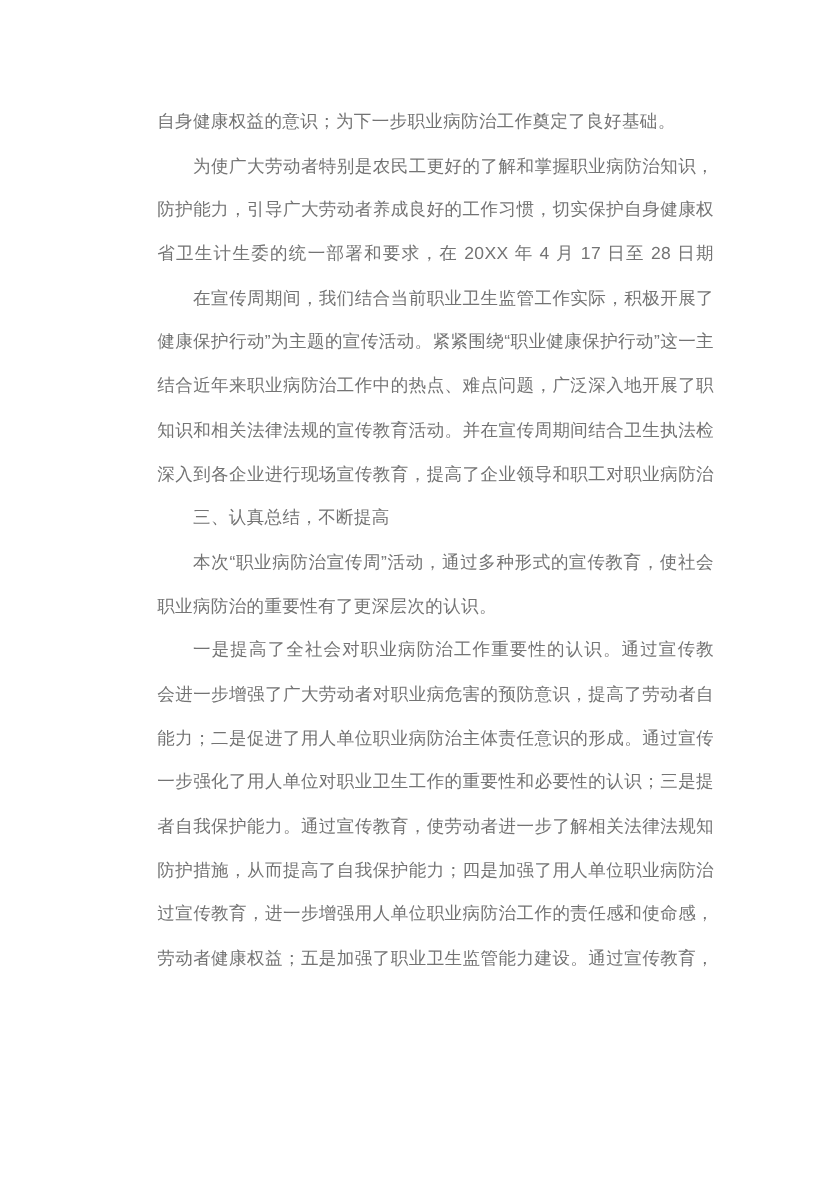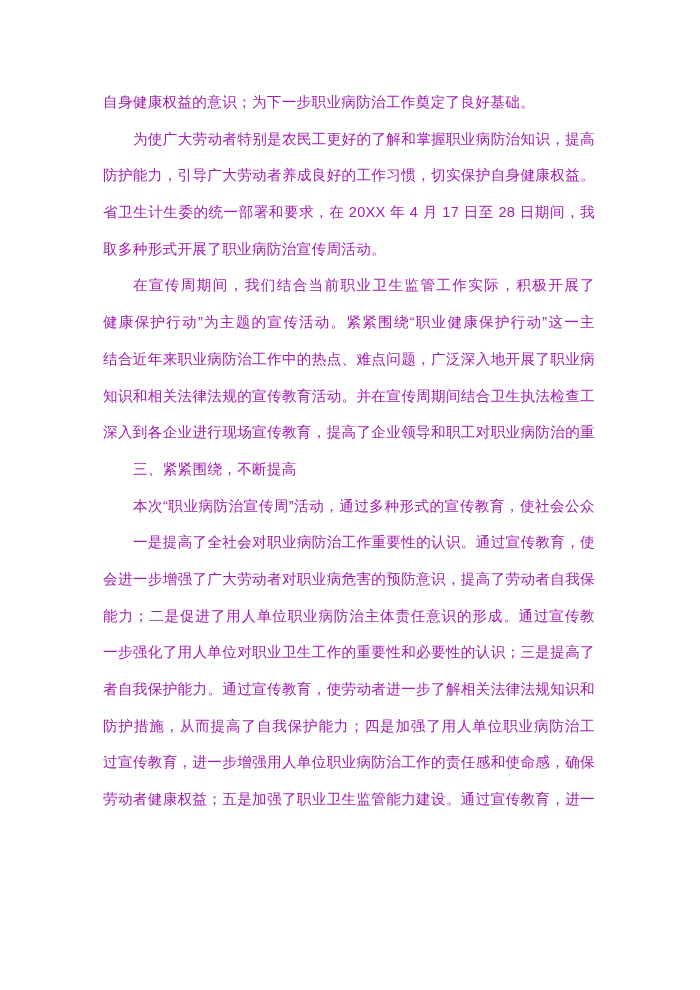--- a/index.html
+++ b/index.html
@@ -18,51 +18,52 @@
   .textblock {
     position: absolute;
     left: 103px;
     top: 84px;
     width: 492px;
   }
   .line {
     height: 36.7px;
     line-height: 36.7px;
     font-size: 14.6px;
-    color: #a21caf;
+    color: #737373;
     letter-spacing: 0.3px;
     text-align: left;
     overflow: hidden;
+    margin-left: 28px;
   }
   .line.fill {
     text-align: justify;
     text-align-last: justify;
     text-justify: inter-character;
   }
   .line.indent {
     text-indent: 2.05em;
   }
 </style>
 </head>
 <body>
 
 <div class="page">
   <div class="textblock">
       <div class="line">自身健康权益的意识；为下一步职业病防治工作奠定了良好基础。</div>
       <div class="line fill indent">为使广大劳动者特别是农民工更好的了解和掌握职业病防治知识，提高自我</div>
       <div class="line fill">防护能力，引导广大劳动者养成良好的工作习惯，切实保护自身健康权益。根据</div>
       <div class="line fill">省卫生计生委的统一部署和要求，在 20XX 年 4 月 17 日至 28 日期间，我们采</div>
-      <div class="line">取多种形式开展了职业病防治宣传周活动。</div>
       <div class="line fill indent">在宣传周期间，我们结合当前职业卫生监管工作实际，积极开展了以“职业</div>
       <div class="line fill">健康保护行动”为主题的宣传活动。紧紧围绕“职业健康保护行动”这一主题，</div>
       <div class="line fill">结合近年来职业病防治工作中的热点、难点问题，广泛深入地开展了职业病防治</div>
       <div class="line fill">知识和相关法律法规的宣传教育活动。并在宣传周期间结合卫生执法检查工作，</div>
       <div class="line fill">深入到各企业进行现场宣传教育，提高了企业领导和职工对职业病防治的重视。</div>
-      <div class="line indent">三、紧紧围绕，不断提高</div>
+      <div class="line indent">三、认真总结，不断提高</div>
       <div class="line fill indent">本次“职业病防治宣传周”活动，通过多种形式的宣传教育，使社会公众对</div>
+      <div class="line">职业病防治的重要性有了更深层次的认识。</div>
       <div class="line fill indent">一是提高了全社会对职业病防治工作重要性的认识。通过宣传教育，使全社</div>
       <div class="line fill">会进一步增强了广大劳动者对职业病危害的预防意识，提高了劳动者自我保护的</div>
       <div class="line fill">能力；二是促进了用人单位职业病防治主体责任意识的形成。通过宣传教育，进</div>
       <div class="line fill">一步强化了用人单位对职业卫生工作的重要性和必要性的认识；三是提高了劳动</div>
       <div class="line fill">者自我保护能力。通过宣传教育，使劳动者进一步了解相关法律法规知识和相关</div>
       <div class="line fill">防护措施，从而提高了自我保护能力；四是加强了用人单位职业病防治工作。通</div>
       <div class="line fill">过宣传教育，进一步增强用人单位职业病防治工作的责任感和使命感，确保广大</div>
       <div class="line fill">劳动者健康权益；五是加强了职业卫生监管能力建设。通过宣传教育，进一步加</div>
     </div>
 </div>

